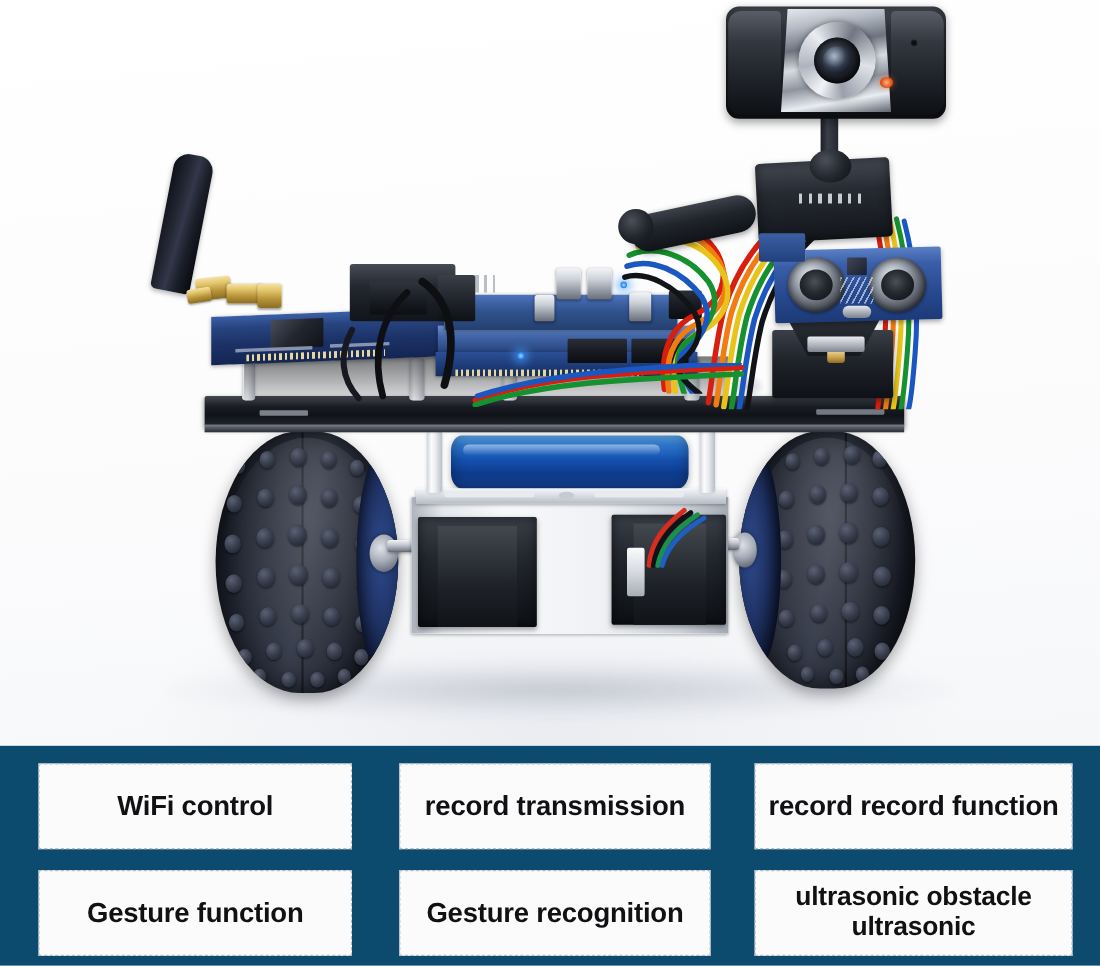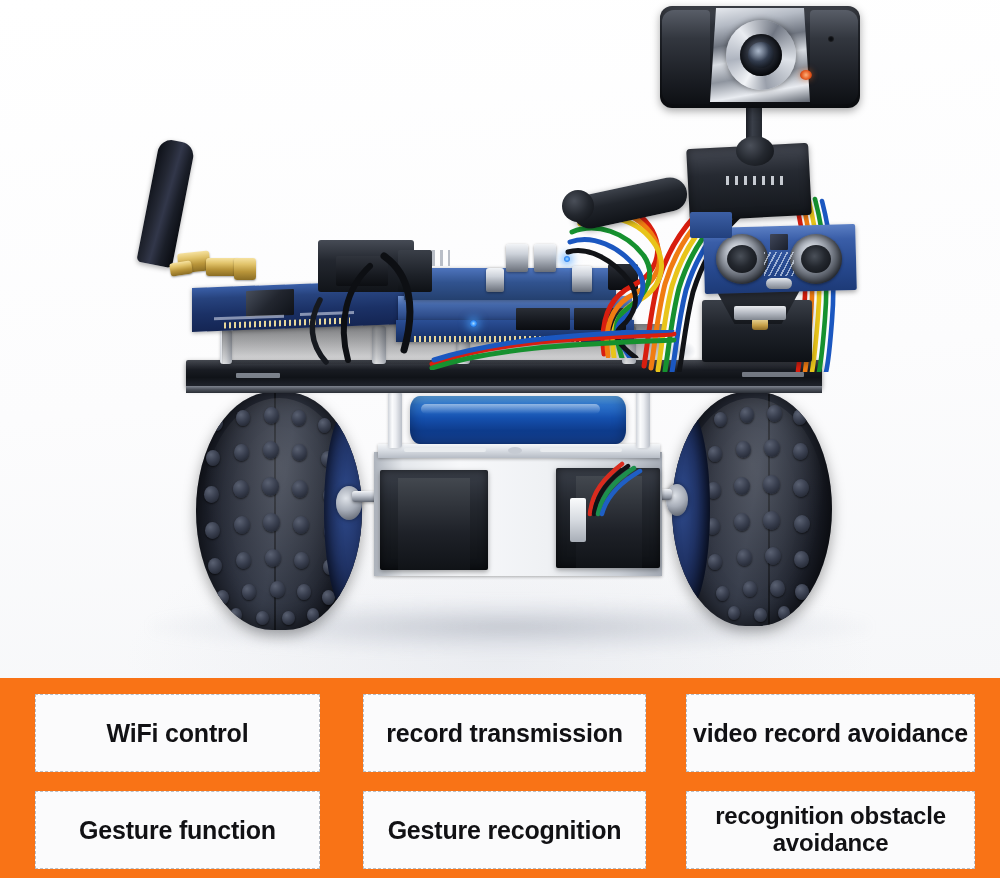--- a/index.html
+++ b/index.html
@@ -8,21 +8,21 @@
     padding: 0;
     background: #ffffff;
   }
   body {
     font-family: "Liberation Sans", sans-serif;
   }
   #page {
     position: relative;
     width: 1000px;
     height: 878px;
-    background: #f97316;
+    background: #0c4a6e;
     overflow: hidden;
   }
 
   
   #photo {
     position: absolute;
     left: 0; top: 0;
     width: 1000px; height: 678px;
     background:
       radial-gradient(ellipse 520px 200px at 500px 660px, rgba(205,210,220,0.30) 0%, rgba(255,255,255,0) 72%),
@@ -505,33 +505,33 @@
 
     <div class="fbox" style="left:35px; top:16px; width:285px; height:78px;">
       <span>WiFi control</span>
     </div>
 
     <div class="fbox" style="left:363px; top:16px; width:283px; height:78px;">
       <span>record transmission</span>
     </div>
 
     <div class="fbox" style="left:686px; top:16px; width:289px; height:78px;">
-      <span>video record avoidance</span>
+      <span>record record function</span>
     </div>
 
     <div class="fbox" style="left:35px; top:113px; width:285px; height:78px;">
       <span>Gesture function</span>
     </div>
 
     <div class="fbox" style="left:363px; top:113px; width:283px; height:78px;">
       <span>Gesture recognition</span>
     </div>
 
     <div class="fbox two-line" style="left:686px; top:113px; width:289px; height:78px;">
       <span>
-        <span>recognition obstacle</span><br>
-        <span>avoidance</span>
+        <span>ultrasonic obstacle</span><br>
+        <span>ultrasonic</span>
       </span>
     </div>
 
   </div>
 
 </div>
 
 </body></html>

